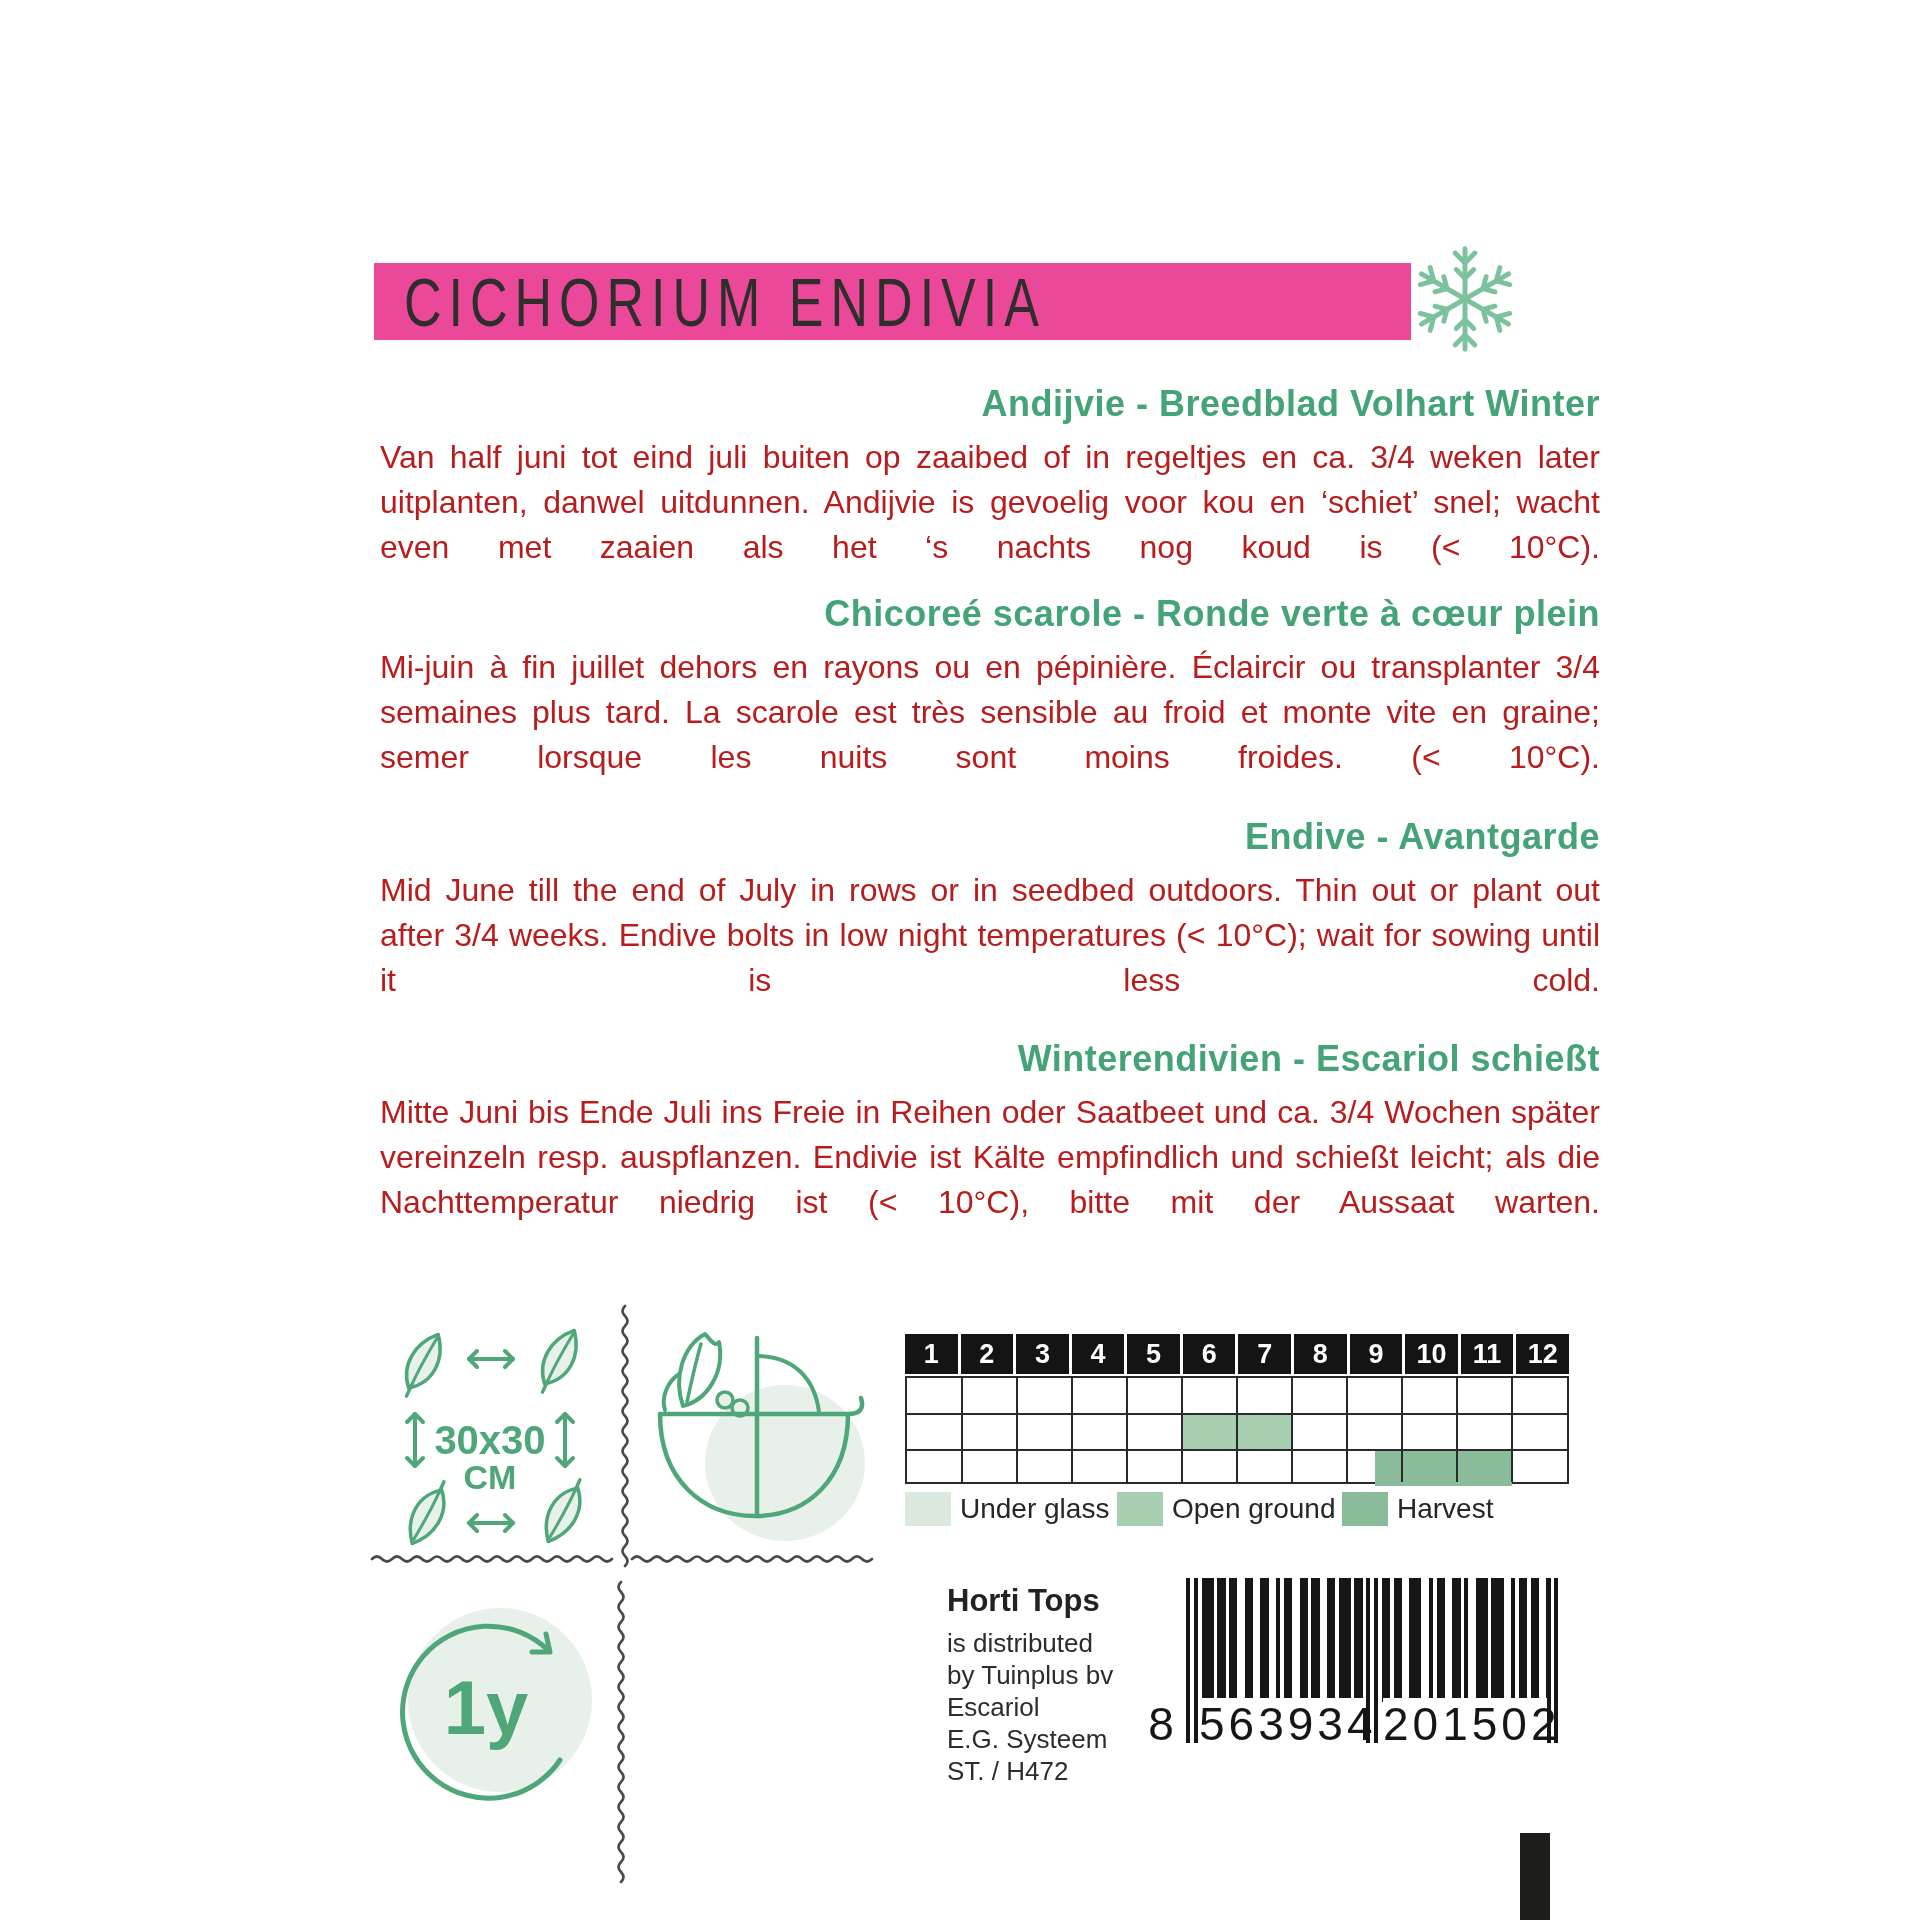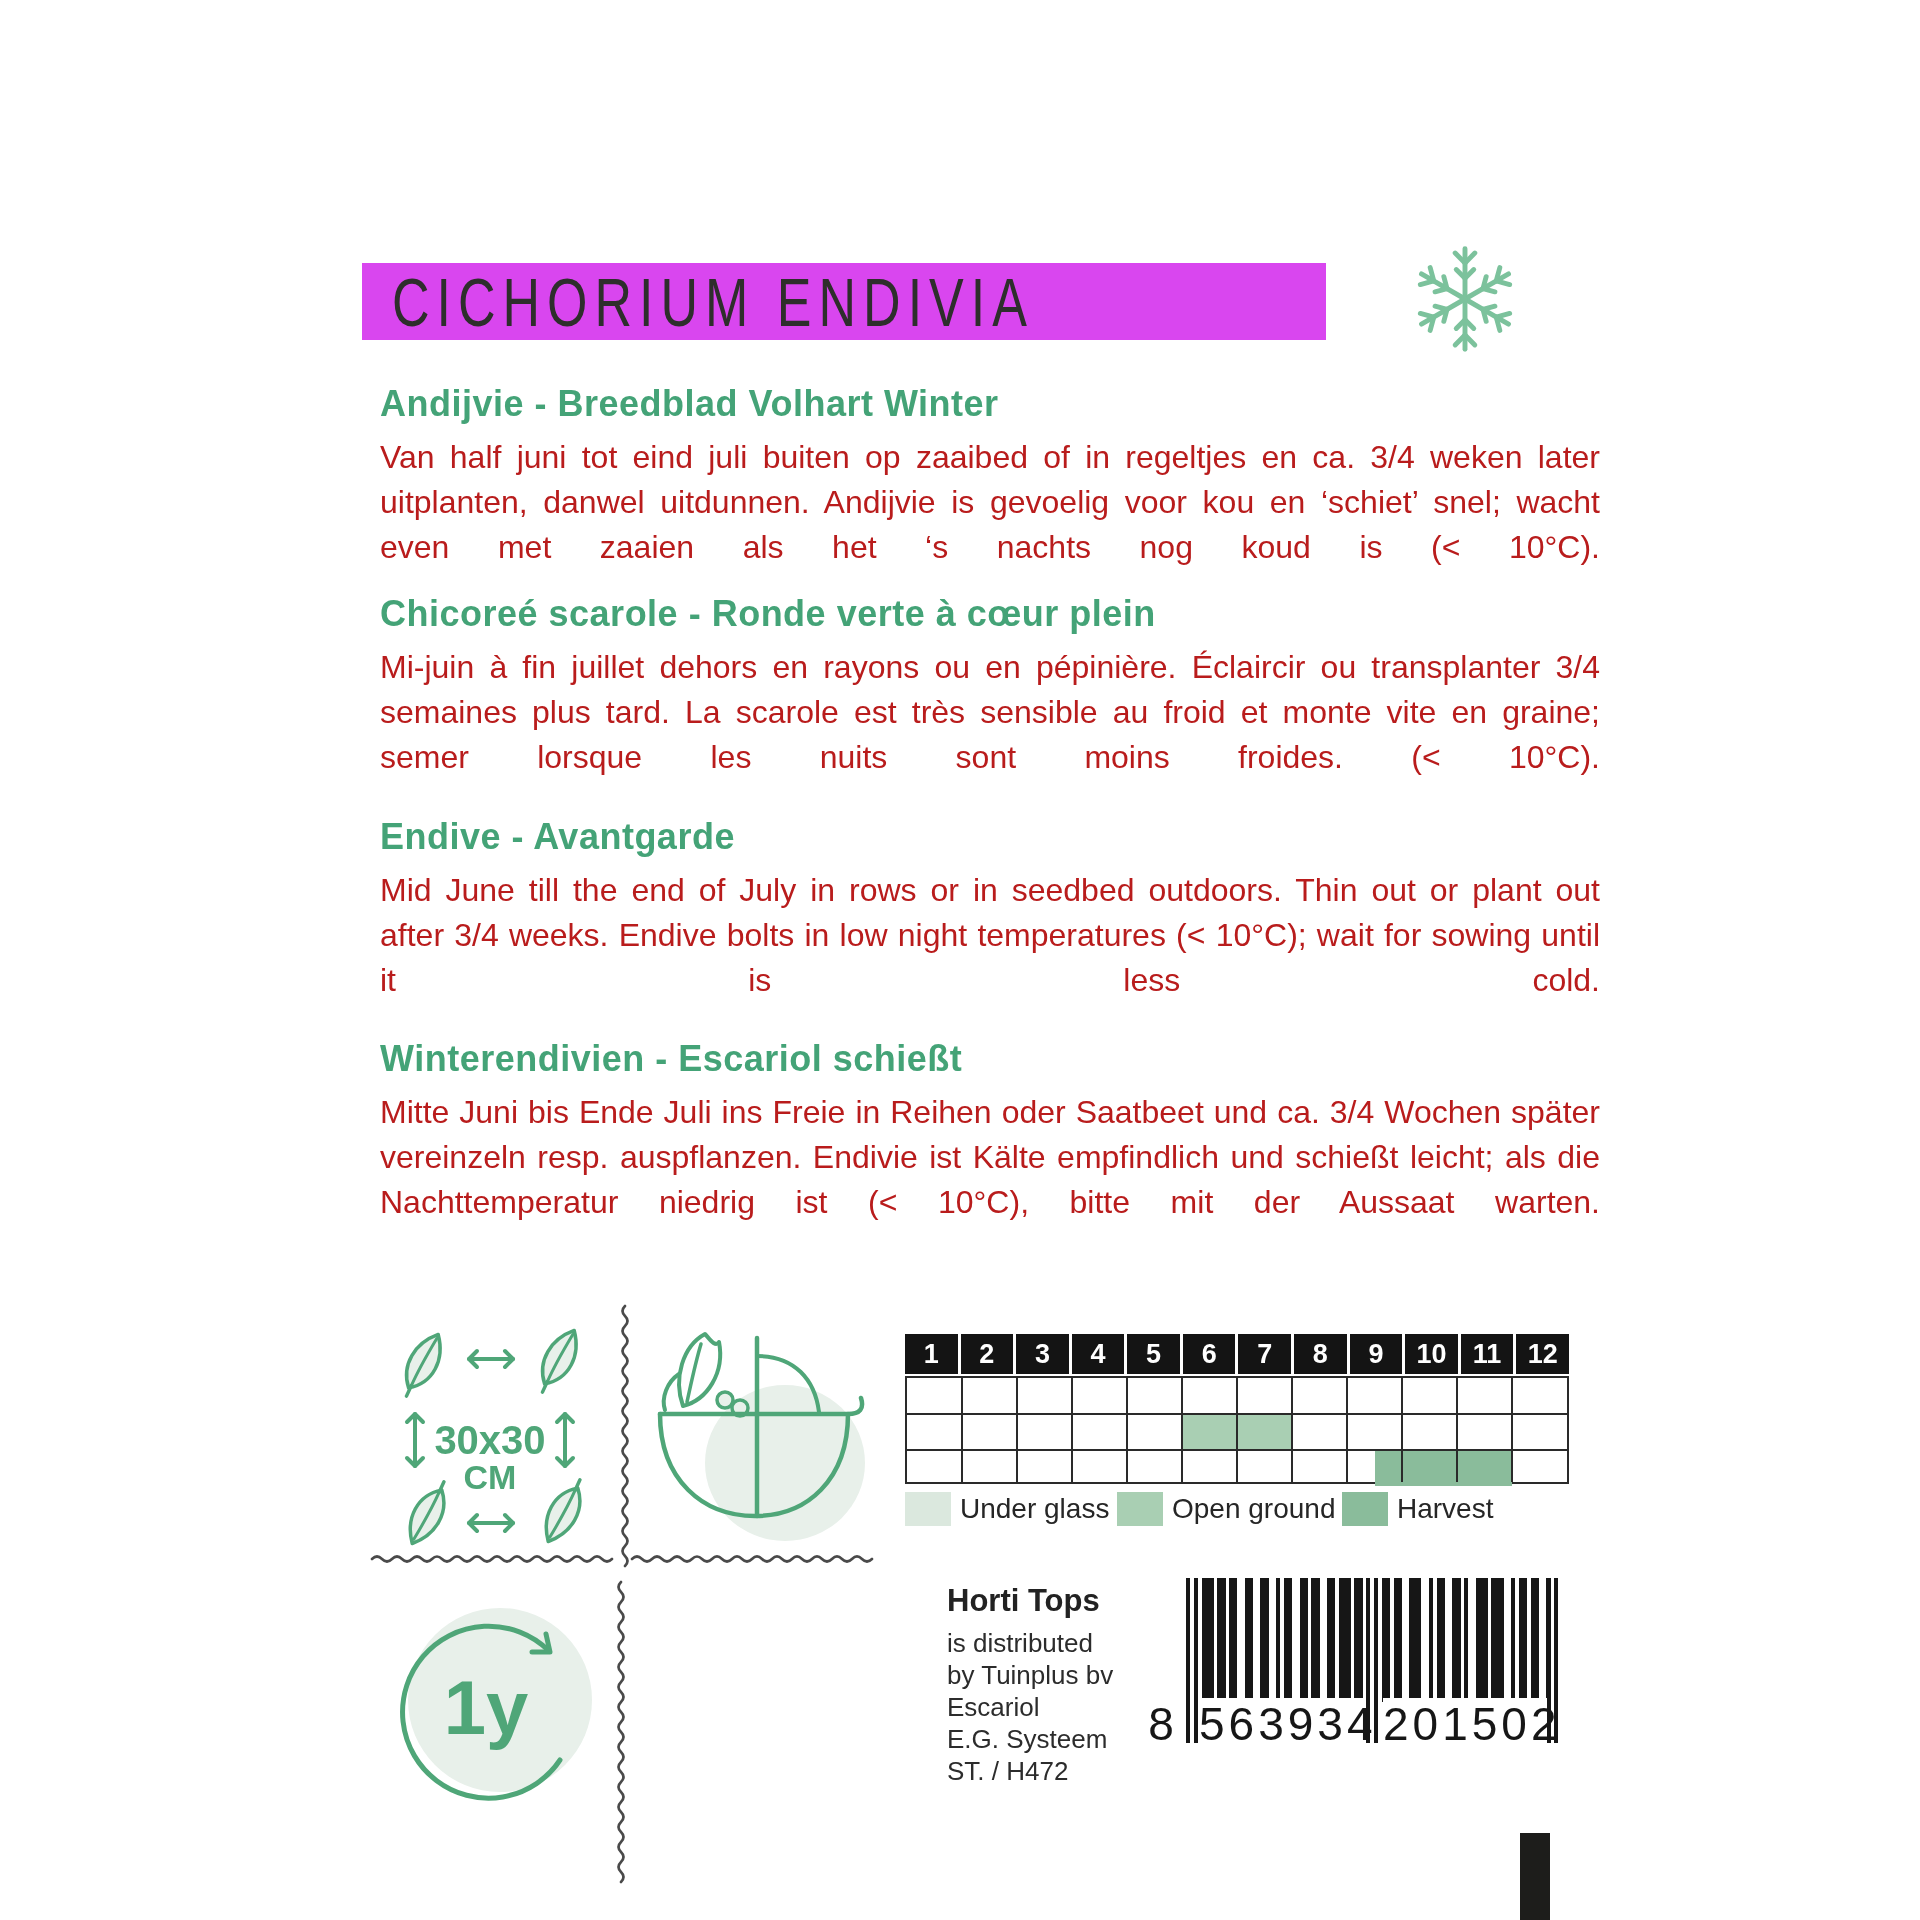--- a/index.html
+++ b/index.html
@@ -1,30 +1,30 @@
 <!DOCTYPE html>
 <html><head>
 <meta charset="utf-8">
 <style>
   html,body{margin:0;padding:0;background:#ffffff;}
   .page{position:relative;width:1920px;height:1920px;background:#ffffff;overflow:hidden;
         font-family:"Liberation Sans", sans-serif;color:#30302e;}
 
   
-  .title-band{position:absolute;left:362px;top:263px;width:964px;height:77px;background:#d946ef;}
+  .title-band{position:absolute;left:374px;top:263px;width:1037px;height:77px;background:#ec4899;}
   .page-title{position:absolute;left:30px;top:50%;transform:translateY(-50%) scale(1,1.32);
               transform-origin:left center;font-size:52px;font-weight:500;letter-spacing:7px;
               color:#2e2e2c;white-space:nowrap;}
 
   
   .snowflake{position:absolute;left:1410px;top:240px;}
 
   
   .section{position:absolute;left:380px;width:1220px;}
-  .section h2{margin:0;font-size:36px;font-weight:bold;color:#44a377;letter-spacing:0.5px;}
+  .section h2{margin:0;font-size:36px;font-weight:bold;color:#44a377;letter-spacing:0.5px;text-align:right;}
   .section p{margin:10px 0 0 0;font-size:32px;line-height:45px;color:#b91c1c;
              text-align:justify;word-spacing:1px;}
   .section p:after{content:"";display:inline-block;width:100%;}
   #section-0{top:383px;} #section-1{top:593px;} #section-2{top:816px;} #section-3{top:1038px;}
 
   
   .wavy{position:absolute;}
   .wavy svg{display:block;overflow:visible;}
 
   

